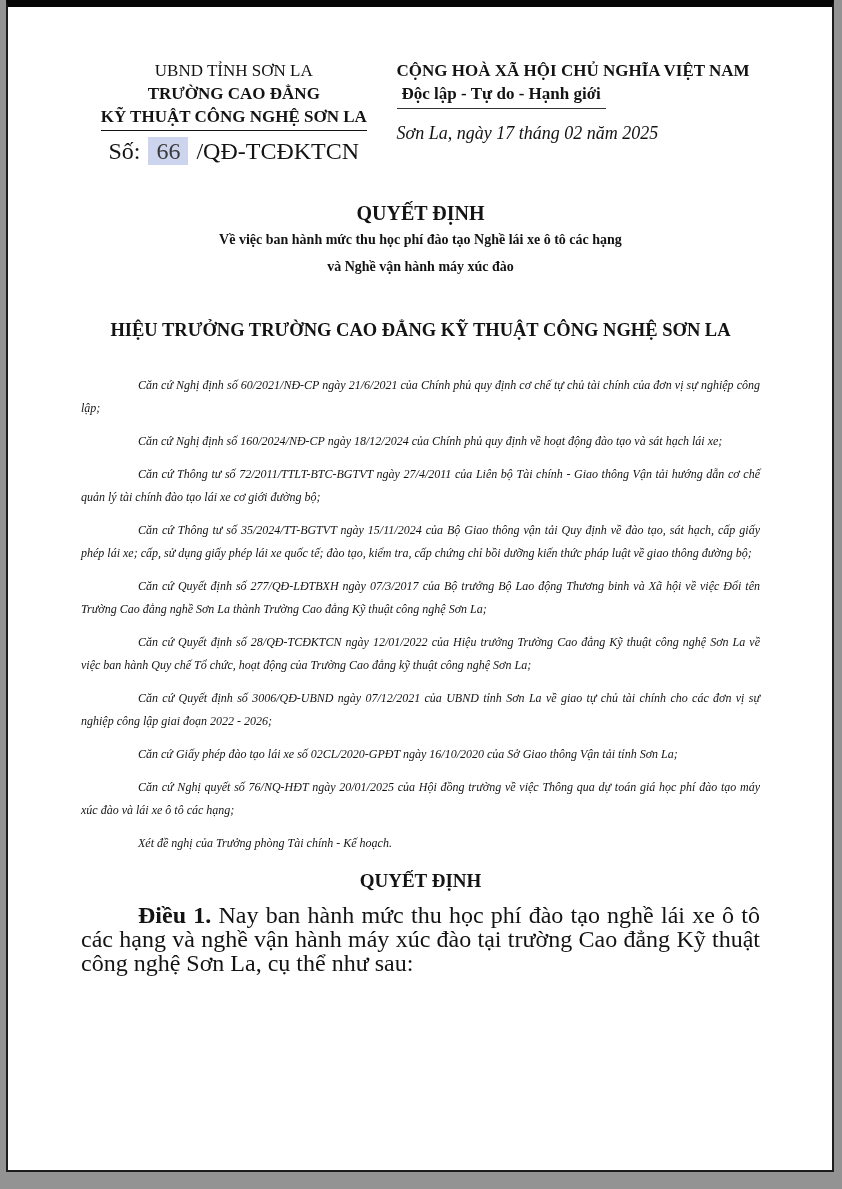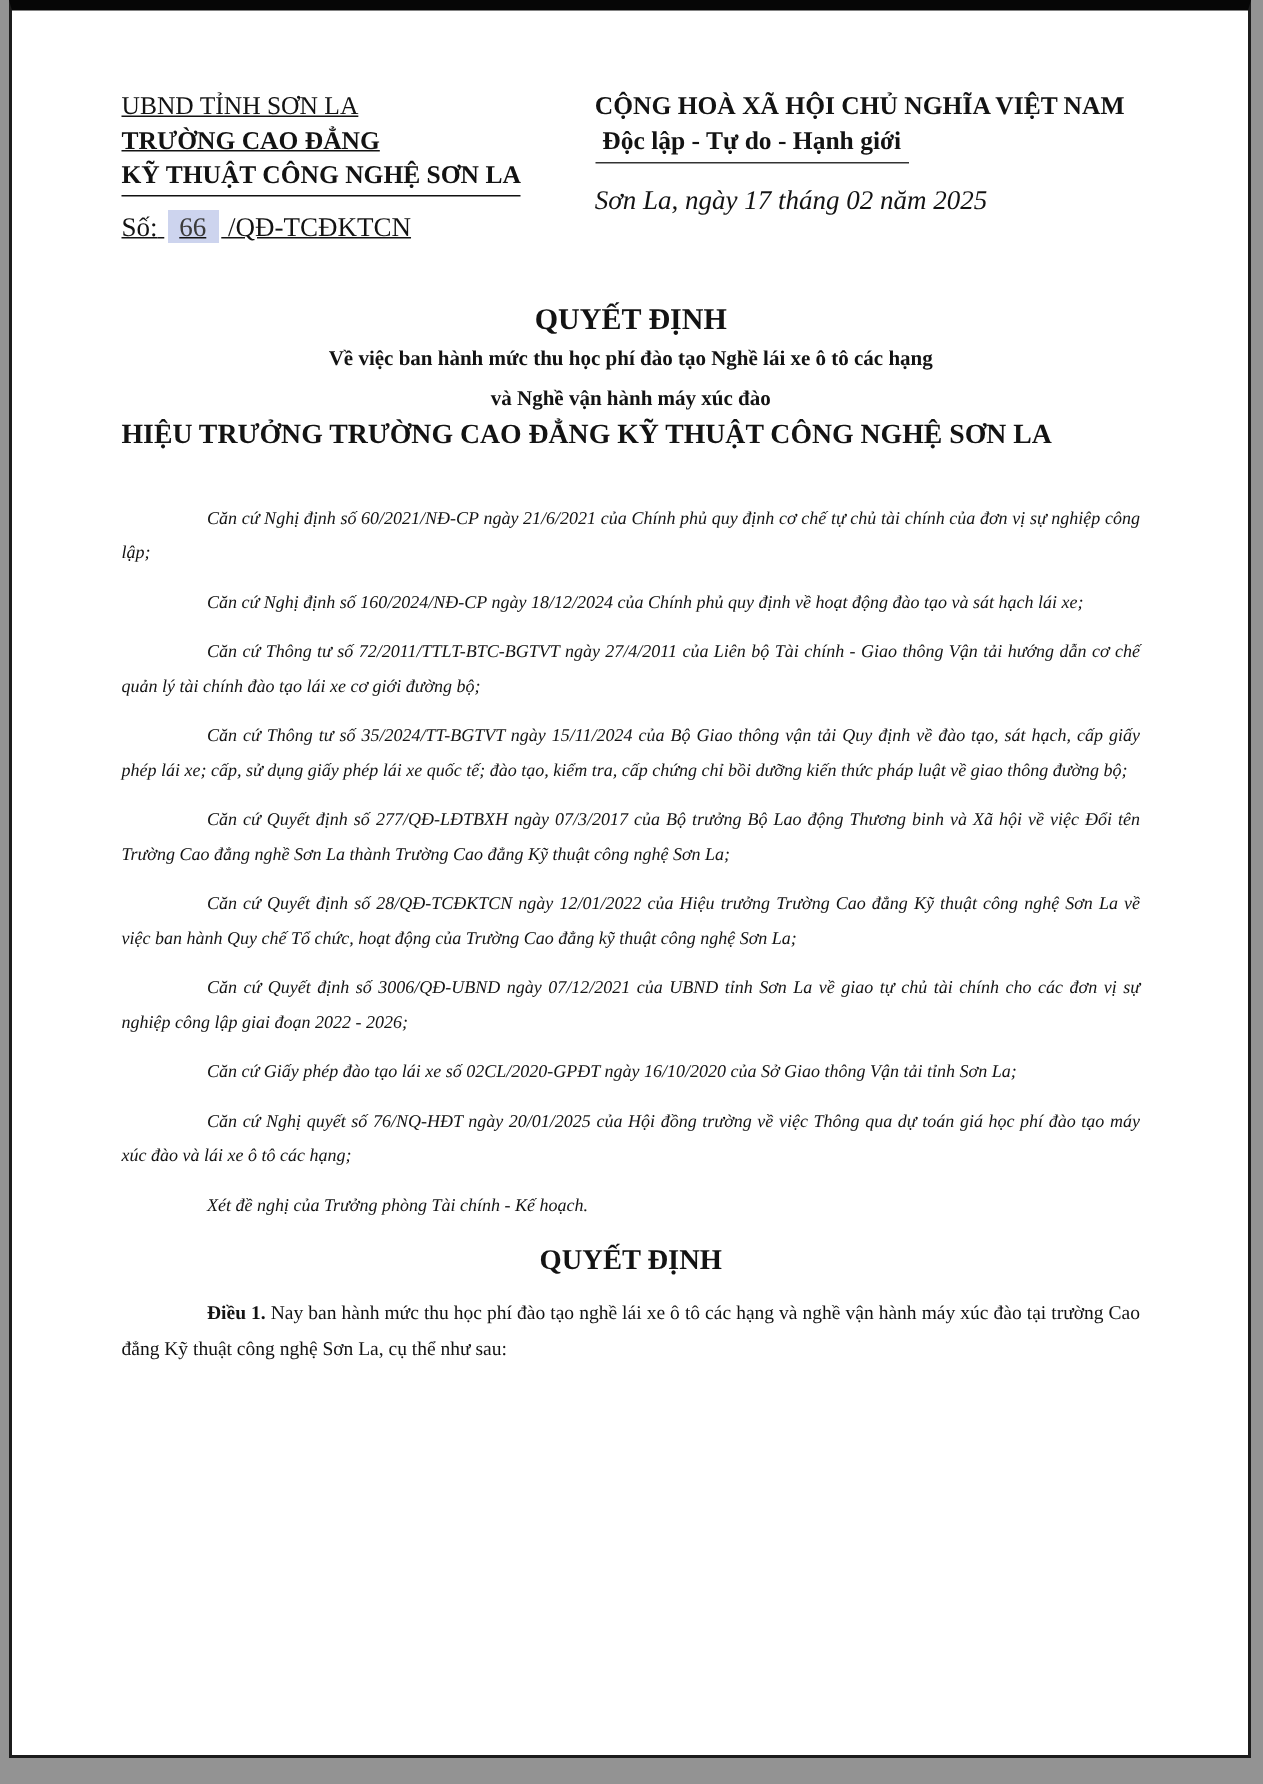--- a/index.html
+++ b/index.html
@@ -20,24 +20,23 @@
     background: #ffffff;
     border: 2px solid #1c1c1c;
     border-top: 7px solid #060606;
     padding: 52px 72px 0 73px;
     font-family: "Liberation Serif", "DejaVu Serif", serif;
     color: #131313;
   }
   .header { display: flex; }
   .header-left {
     width: 45%;
-    text-align: left;
+    text-align: center;
     font-size: 17px;
     line-height: 23px;
-    text-decoration: underline;
   }
   .header-right {
     width: 55%;
     text-align: left;
     font-size: 17px;
     line-height: 23px;
     padding-left: 10px;
     box-sizing: border-box;
   }
   .bold { font-weight: bold; }
@@ -46,21 +45,21 @@
     border-bottom: 1.5px solid #111;
     padding-bottom: 2px;
   }
   .u-line2 {
     display: inline-block;
     border-bottom: 1.5px solid #333;
     padding: 0 5px 3px 5px;
   }
   .doc-number {
     margin-top: 9px;
-    font-size: 18px;
+    font-size: 24px;
   }
   .hl-field {
     background: #cdd4ee;
     color: #3a3a3a;
     padding: 1px 8px;
     margin: 0 2px;
   }
   .dateline {
     margin-top: 13px;
     font-style: italic;
@@ -71,42 +70,43 @@
     font-weight: bold;
     font-size: 20px;
     line-height: 26px;
   }
   .doc-subtitle {
     font-weight: bold;
     font-size: 14px;
     line-height: 27px;
   }
   .authority {
-    text-align: left;
+    margin-top: 40px;
+    text-align: center;
     font-weight: bold;
     font-size: 18.5px;
   }
   .recitals { margin-top: 33px; }
   .recitals p {
     margin: 0 0 10px 0;
     font-style: italic;
     font-size: 12px;
     line-height: 23px;
     text-align: justify;
     text-indent: 57px;
   }
   .decision-heading {
     text-align: center;
     font-weight: bold;
     font-size: 19px;
     margin: 15px 0 11px 0;
   }
   .article {
     margin: 0;
-    font-size: 13px;
+    font-size: 24px;
     line-height: 24px;
     text-align: justify;
     text-indent: 57px;
   }
   .article-label { font-weight: bold; }
 </style>
 </head>
 <body>
 
 <div class="page">

